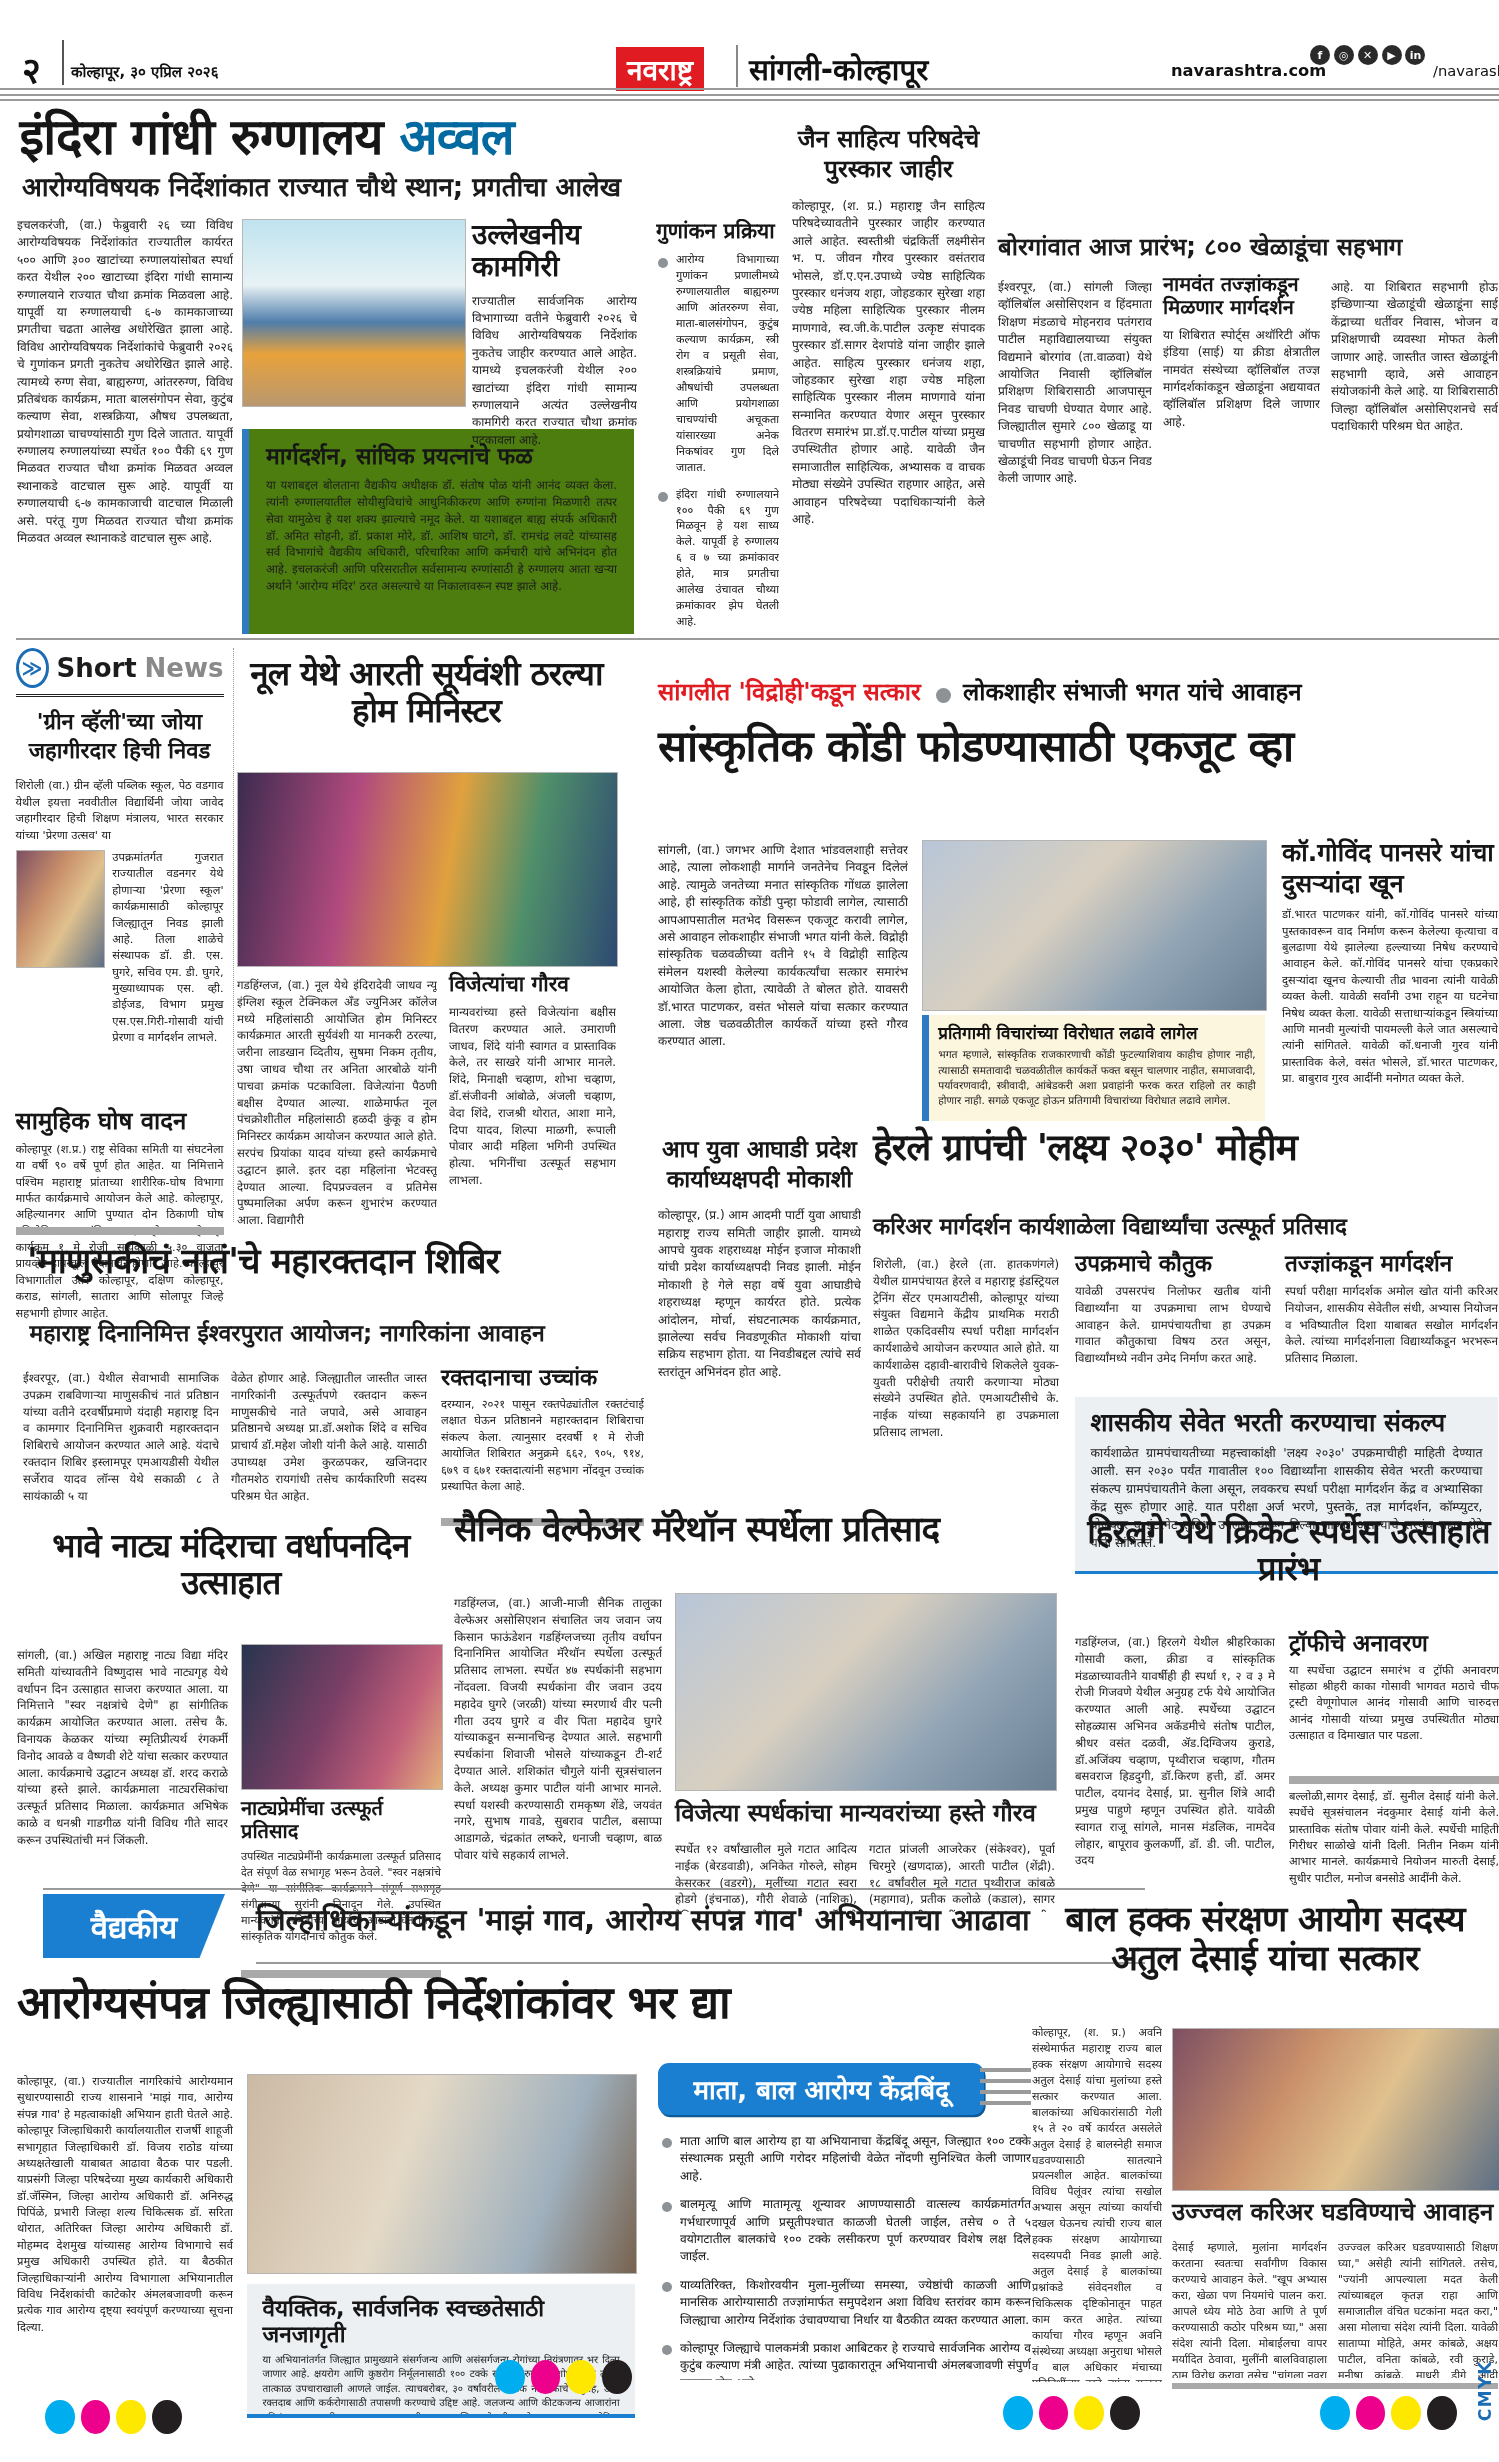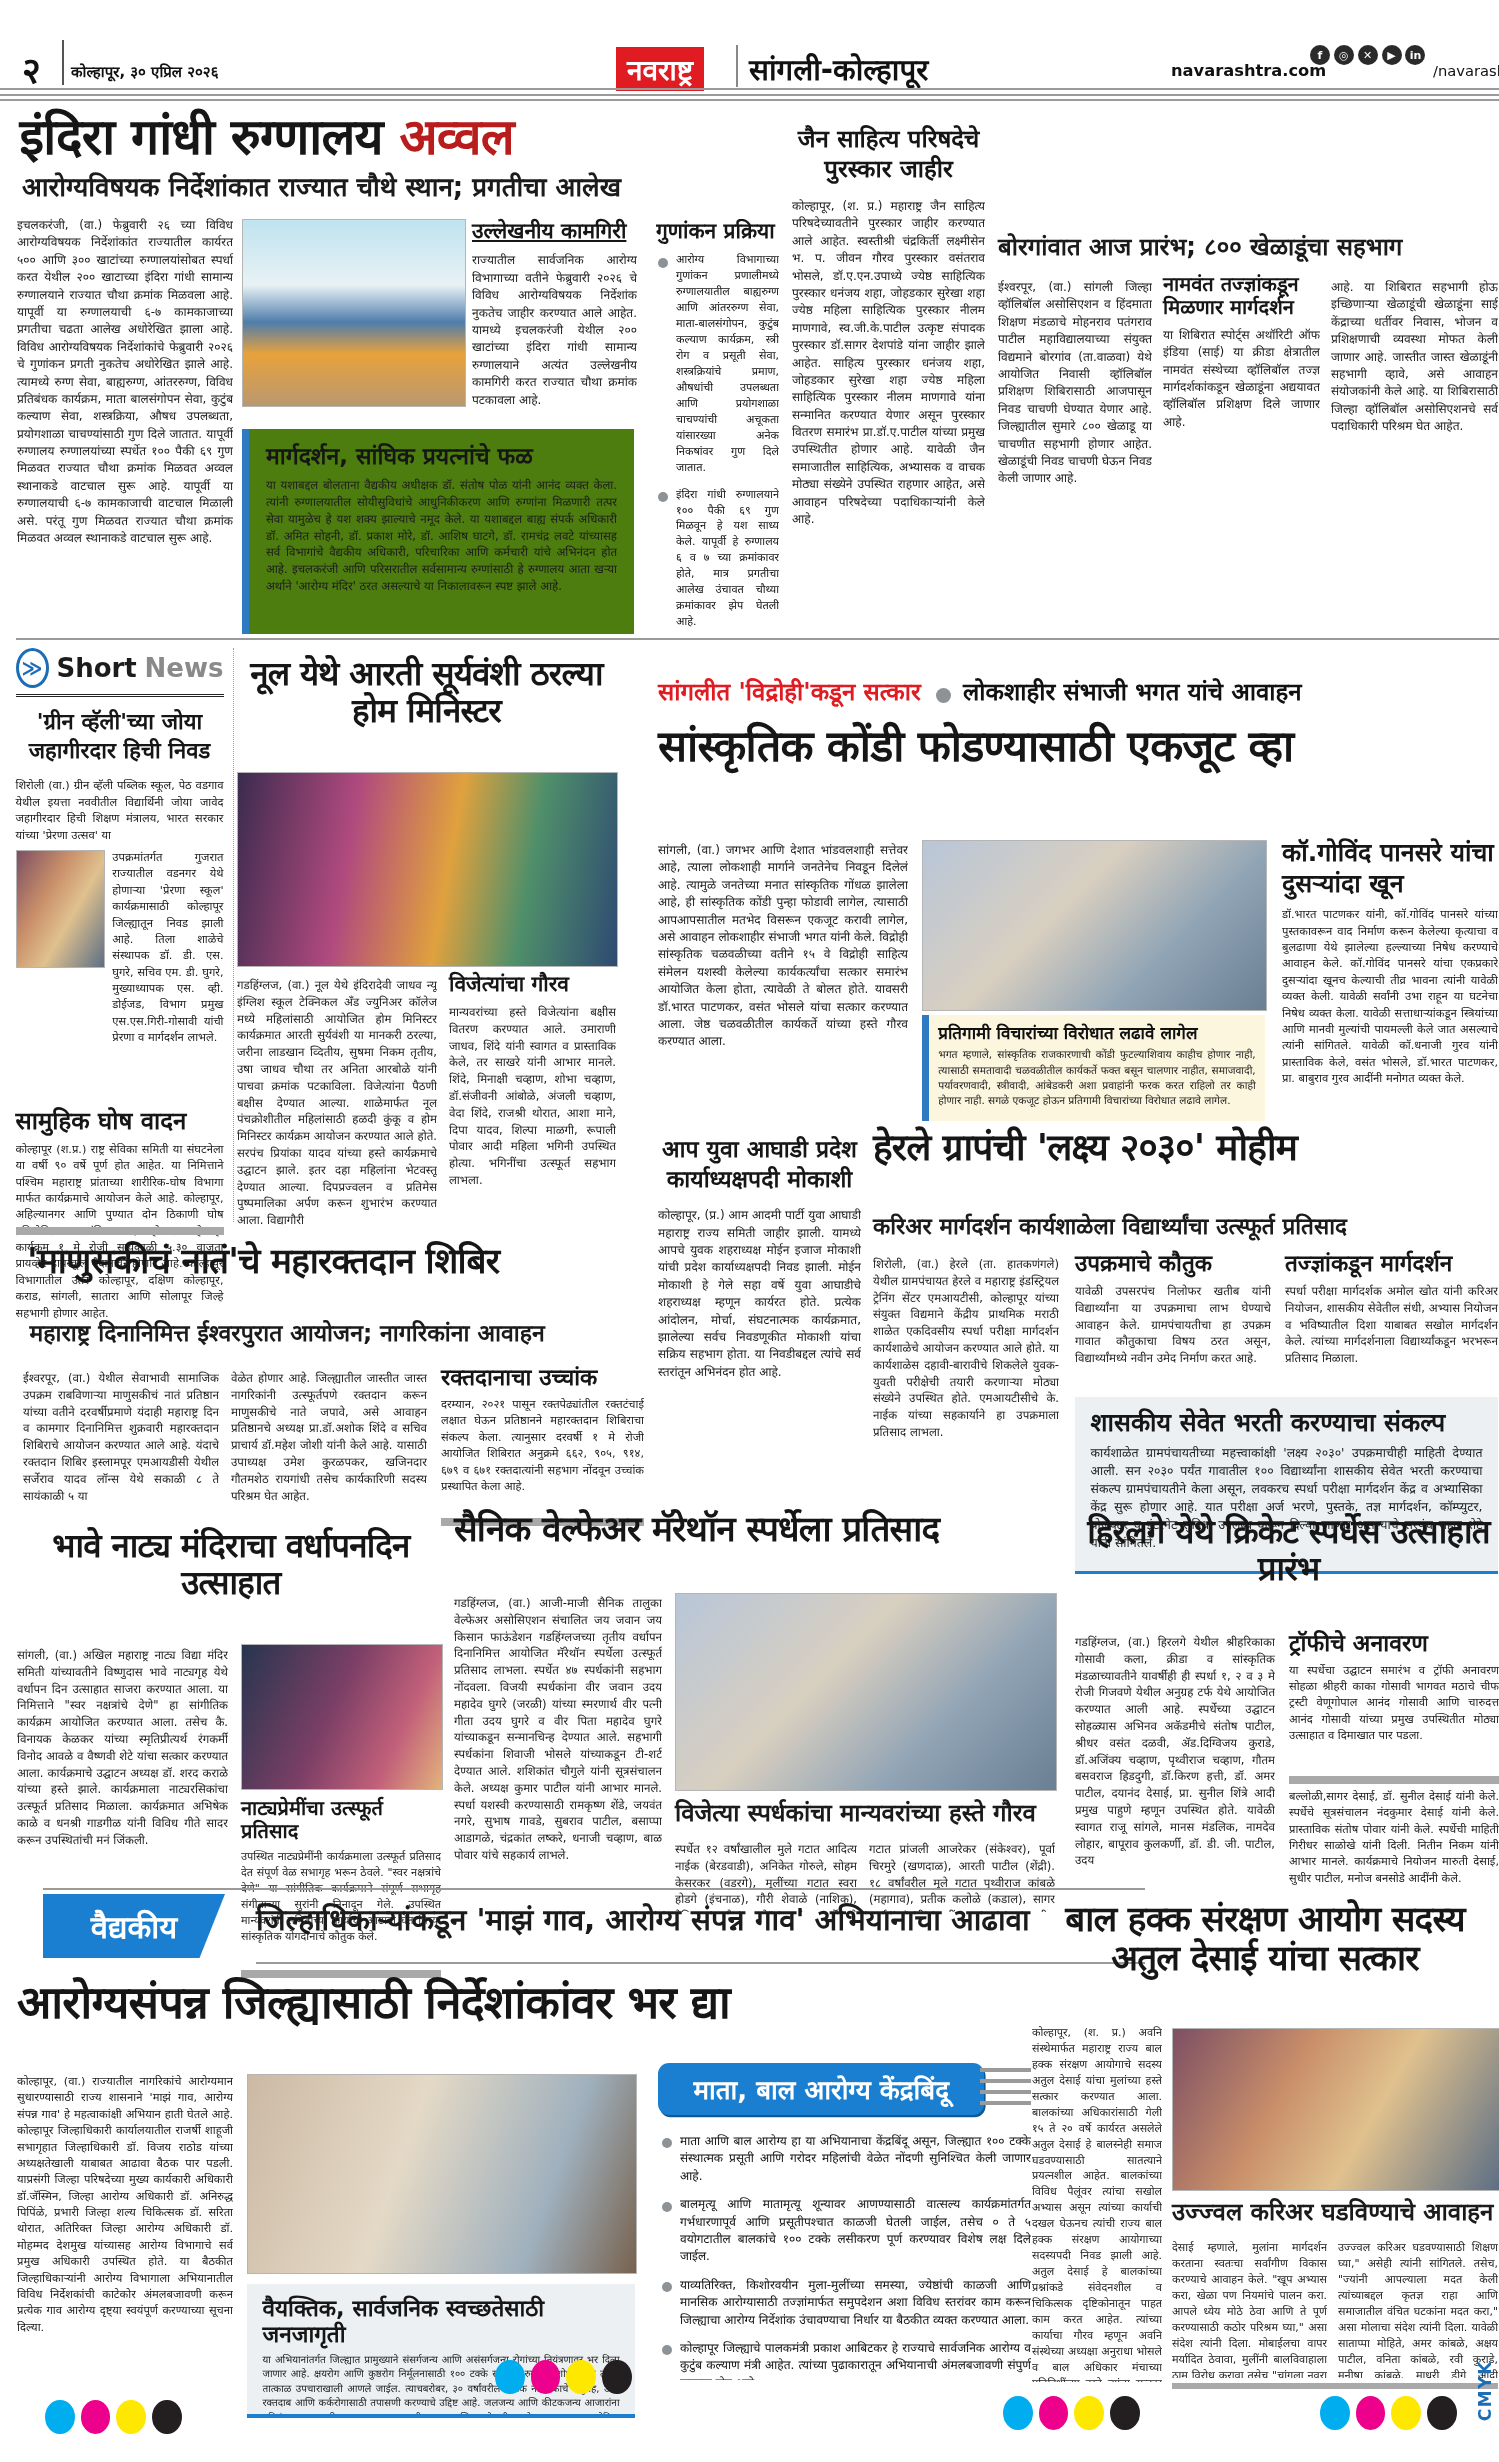--- a/index.html
+++ b/index.html
@@ -46,35 +46,35 @@
   <div class="abs" style="left:1306px;top:45px;">
     <span class="soc">f</span><span class="soc">◎</span><span class="soc">✕</span><span class="soc">▶</span><span class="soc">in</span>
   </div>
   <div class="abs" style="left:1433px;top:62px;font-size:14.7px;">/navarashtra</div>
 
   <div class="abs rule" style="left:0;top:88px;width:1500px;height:2.3px;"></div>
   <div class="abs rule" style="left:0;top:94px;width:1500px;height:2.3px;"></div>
   <div class="abs rule" style="left:0;top:99px;width:1500px;height:1.6px;"></div>
 
   <div class="abs hl" style="left:19.4px;top:109px;width:769px;font-size:50px;">
-    <span>इंदिरा गांधी रुग्णालय </span><span style="color:#b91c1c;">अव्वल</span>
+    <span>इंदिरा गांधी रुग्णालय </span><span style="color:#0369a1;">अव्वल</span>
   </div>
   <div class="abs subhead" style="left:22px;top:172px;width:761px;font-size:26px;">आरोग्यविषयक निर्देशांकात राज्यात चौथे स्थान; प्रगतीचा आलेख</div>
 
   <div class="abs body" style="left:17px;top:217px;width:216px;height:410px;overflow:hidden;">इचलकरंजी, (वा.) फेब्रुवारी २६ च्या विविध आरोग्यविषयक निर्देशांकांत राज्यातील कार्यरत ५०० आणि ३०० खाटांच्या रुग्णालयांसोबत स्पर्धा करत येथील २०० खाटाच्या इंदिरा गांधी सामान्य रुग्णालयाने राज्यात चौथा क्रमांक मिळवला आहे. यापूर्वी या रुग्णालयाची ६-७ कामकाजाच्या प्रगतीचा चढता आलेख अधोरेखित झाला आहे. विविध आरोग्यविषयक निर्देशांकांचे फेब्रुवारी २०२६ चे गुणांकन प्रगती नुकतेच अधोरेखित झाले आहे. त्यामध्ये रुग्ण सेवा, बाह्यरुग्ण, आंतररुग्ण, विविध प्रतिबंधक कार्यक्रम, माता बालसंगोपन सेवा, कुटुंब कल्याण सेवा, शस्त्रक्रिया, औषध उपलब्धता, प्रयोगशाळा चाचण्यांसाठी गुण दिले जातात. यापूर्वी रुग्णालय रुग्णालयांच्या स्पर्धेत १०० पैकी ६९ गुण मिळवत राज्यात चौथा क्रमांक मिळवत अव्वल स्थानाकडे वाटचाल सुरू आहे. यापूर्वी या रुग्णालयाची ६-७ कामकाजाची वाटचाल मिळाली असे. परंतू गुण मिळवत राज्यात चौथा क्रमांक मिळवत अव्वल स्थानाकडे वाटचाल सुरू आहे.</div>
 
   <div class="abs photo hosp" style="left:242px;top:219px;width:222px;height:186px;"></div>
 
   <div class="abs creambox" style="left:242px;top:429px;width:351px;height:177px;">
     <div class="colhead" style="font-size:23px;margin-bottom:7.8px;">मार्गदर्शन, सांघिक प्रयत्नांचे फळ</div>
     <div class="body" style="font-size:11.6px;height:124px;overflow:hidden;">या यशाबद्दल बोलताना वैद्यकीय अधीक्षक डॉ. संतोष पोळ यांनी आनंद व्यक्त केला. त्यांनी रुग्णालयातील सोयीसुविधांचे आधुनिकीकरण आणि रुग्णांना मिळणारी तत्पर सेवा यामुळेच हे यश शक्य झाल्याचे नमूद केले. या यशाबद्दल बाह्य संपर्क अधिकारी डॉ. अमित सोहनी, डॉ. प्रकाश मोरे, डॉ. आशिष घाटगे, डॉ. रामचंद्र लवटे यांच्यासह सर्व विभागांचे वैद्यकीय अधिकारी, परिचारिका आणि कर्मचारी यांचे अभिनंदन होत आहे. इचलकरंजी आणि परिसरातील सर्वसामान्य रुग्णांसाठी हे रुग्णालय आता खऱ्या अर्थाने 'आरोग्य मंदिर' ठरत असल्याचे या निकालावरून स्पष्ट झाले आहे.</div>
   </div>
 
   <div class="abs" style="left:472px;top:219px;width:165px;">
-    <div class="colhead" style="font-size:21px;text-decoration:underline;">उल्लेखनीय कामगिरी</div>
+    <div class="colhead" style="font-size:28px;">उल्लेखनीय कामगिरी</div>
     <div class="body" style="margin-top:9.3px;height:166px;overflow:hidden;">राज्यातील सार्वजनिक आरोग्य विभागाच्या वतीने फेब्रुवारी २०२६ चे विविध आरोग्यविषयक निर्देशांक नुकतेच जाहीर करण्यात आले आहेत. यामध्ये इचलकरंजी येथील २०० खाटांच्या इंदिरा गांधी सामान्य रुग्णालयाने अत्यंत उल्लेखनीय कामगिरी करत राज्यात चौथा क्रमांक पटकावला आहे.</div>
   </div>
 
   <div class="abs" style="left:656px;top:219px;width:123px;height:410px;overflow:hidden;">
     <div class="colhead" style="font-size:21px;">गुणांकन प्रक्रिया</div>
     <ul class="bul" style="margin-top:9.3px;">
       <li style="font-size:11px;">आरोग्य विभागाच्या गुणांकन प्रणालीमध्ये रुग्णालयातील बाह्यरुग्ण आणि आंतररुग्ण सेवा, माता-बालसंगोपन, कुटुंब कल्याण कार्यक्रम, स्त्री रोग व प्रसूती सेवा, शस्त्रक्रियांचे प्रमाण, औषधांची उपलब्धता आणि प्रयोगशाळा चाचण्यांची अचूकता यांसारख्या अनेक निकषांवर गुण दिले जातात.</li>
       <li style="font-size:11px;">इंदिरा गांधी रुग्णालयाने १०० पैकी ६९ गुण मिळवून हे यश साध्य केले. यापूर्वी हे रुग्णालय ६ व ७ च्या क्रमांकावर होते, मात्र प्रगतीचा आलेख उंचावत चौथ्या क्रमांकावर झेप घेतली आहे.</li>
       <li style="font-size:11px;">विशेष म्हणजे ५०० व ३०० खाटांच्या मोठ्या रुग्णालयांच्या स्पर्धेत या २०० खाटांच्या रुग्णालयाने बाजी मारल्याने कौतुक होत आहे.</li>
     </ul>

